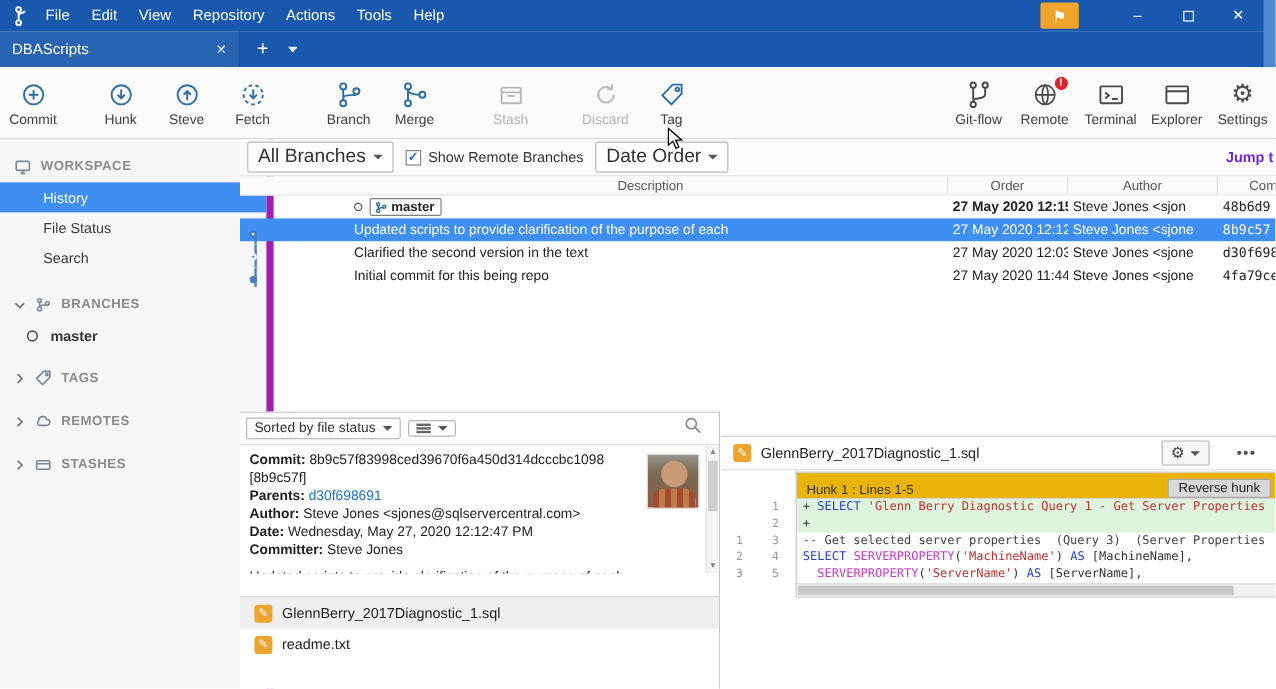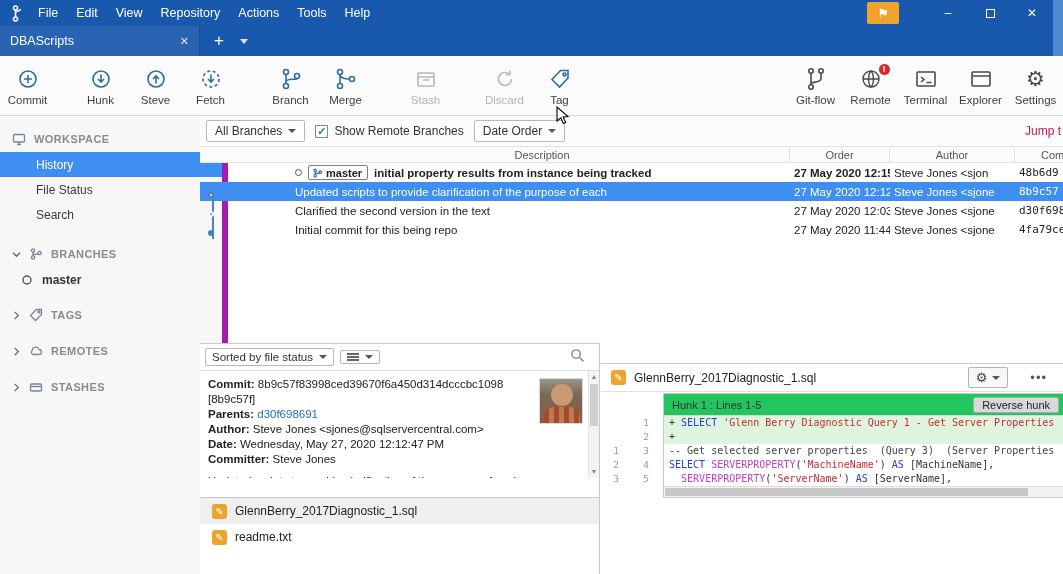--- a/index.html
+++ b/index.html
@@ -39,25 +39,25 @@
   
   .sidebar { position:absolute; top:116px; left:0; width:228px; bottom:0; background:#f7f7f7; border-right:6px solid #a21caf; padding-top:10px; }
   .side-header { height:26px; display:flex; align-items:center; padding-left:12px; gap:8px; color:#8b8b8b; font-weight:bold; font-size:11px; letter-spacing:.4px; }
   .side-item { height:25px; display:flex; align-items:center; padding-left:36px; font-size:12px; color:#3a3a3a; gap:8px; }
   .side-item.sel { background:#3f8ef2; color:#fff; }
   .side-item.branch-leaf { padding-left:20px; font-weight:bold; color:#333; }
   .mt14 { margin-top:14px; } .mt10 { margin-top:10px; }
 
   
   .filterbar { position:absolute; left:200px; top:116px; right:0; height:31px; background:#fcfcfc; border-bottom:1px solid #e2e2e2; display:flex; align-items:center; padding:0 6px; gap:10px; font-size:12px; color:#333; overflow:hidden; }
-  .dd { border:1px solid #b9b9b9; background:#fff; border-radius:2px; padding:3px 8px; display:flex; align-items:center; gap:6px; font-size:12px; color:#333; }
+  .dd { border:1px solid #b9b9b9; background:#fff; border-radius:2px; padding:3px 8px; display:flex; align-items:center; gap:6px; font-size:16px; color:#333; }
   .caret { width:0; height:0; border-left:4px solid transparent; border-right:4px solid transparent; border-top:4px solid #555; }
   .cbx { width:13px; height:13px; border:1px solid #888; background:#fff; display:flex; align-items:center; justify-content:center; color:#2f6fd0; font-size:11px; font-weight:bold; line-height:1; }
   .cbx-wrap { display:flex; align-items:center; gap:6px; }
-  .jump { margin-left:auto; color:#be185d; white-space:nowrap; margin-right:-4px; }
+  .jump { margin-left:auto; color:#6d28d9; white-space:nowrap; margin-right:-4px;font-weight:bold; }
 
   
   .h-header { position:absolute; left:200px; top:147px; right:0; height:16px; display:flex; font-size:11px; color:#555; background:#fbfbfb; border-bottom:1px solid #e4e4e4; overflow:hidden; }
   .h-col { flex:none; display:flex; align-items:center; justify-content:center; border-right:1px solid #e0e0e0; height:16px; }
   .c-graph{width:95px;margin-top:44px;} .c-desc{width:495px;} .c-date{width:100px;} .c-auth{width:125px;} .c-commit{width:90px; border-right:none;}
   .h-rows { position:absolute; left:200px; top:163px; right:0; overflow:hidden; }
   .h-row { display:flex; height:19px; font-size:11.5px; color:#222; align-items:center; }
   .h-row > div { flex:none; overflow:hidden; white-space:nowrap; height:19px; display:flex; align-items:center; }
   .h-row .c-desc { gap:6px; padding-right:6px; }
   .h-row .c-date, .h-row .c-auth, .h-row .c-commit { padding-left:4px; }
@@ -100,21 +100,21 @@
   .diff-header { height:28px; border-bottom:1px solid #e0e0e0; display:flex; align-items:center; gap:8px; padding:0 10px; }
   .diff-header .fname { font-size:12px; color:#222; }
   .gearbtn { margin-left:auto; border:1px solid #b5b5b5; background:#f7f7f7; border-radius:2px; height:21px; padding:0 7px; display:flex; align-items:center; gap:5px; font-size:13px; color:#444; }
   .dotsbtn { border:none; background:transparent; color:#555; font-size:13px; letter-spacing:1px; margin:0 6px 0 14px; }
   .diff-body { position:absolute; top:29px; left:0; right:0; bottom:0; display:flex; }
   .gutter { width:62px; flex:none; padding-top:23px; font-family:"DejaVu Sans Mono",monospace; font-size:9.5px; color:#999; }
   .g-row { height:14px; line-height:14px; display:flex; }
   .g-old, .g-new { display:inline-block; width:18px; text-align:right; }
   .g-new { margin-left:12px; }
   .hunk { flex:1; border:1px solid #c9c9c9; border-right:none; overflow:hidden; align-self:flex-start; width:100%; }
-  .hunk-header { height:22px; background:#22c55e; border-bottom:1px solid #d5d5d5; display:flex; align-items:center; font-size:11px; color:#333; padding:0 4px 0 8px; }
+  .hunk-header { height:22px; background:#eab308; border-bottom:1px solid #d5d5d5; display:flex; align-items:flex-end; font-size:11px; color:#333; padding:0 4px 0 8px; }
   .rev-btn { margin-left:auto; background:#d9d9d9; border:1px solid #a9a9a9; border-radius:2px; font-size:11px; color:#222; padding:1px 8px; }
   .code-row { height:14px; line-height:14px; font-family:"DejaVu Sans Mono",monospace; font-size:10px; white-space:pre; padding-left:5px; color:#333; overflow:hidden; }
   .code-row.added { background:#dff4df; }
   .kw { color:#2743d0; } .str { color:#c03030; } .fn { color:#c73bc7; } .cm { color:#444; } .pl { color:#333; }
   .hscroll { height:11px; background:#f2f2f2; border-top:1px solid #ddd; position:relative; }
   .hthumb { position:absolute; left:1px; top:1px; bottom:1px; width:91%; background:#c8c8c8; }
 
   
   .cursor { position:absolute; left:556px; top:106px; z-index:50; }
 </style>
@@ -405,21 +405,20 @@
         <span class="head-ind"></span>
         <span class="badge">
           <svg width="11" height="12" viewBox="0 0 14 14" fill="none" stroke="#2e6da4" stroke-width="1.5">
               <circle cx="4" cy="3.5" r="1.6"></circle>
               <circle cx="4" cy="10.5" r="1.6"></circle>
               <circle cx="10.5" cy="6" r="1.6"></circle>
               <path d="M4 5.1v3.8M4 9c0-2.8 6.5-1.6 6.5-1.6"></path>
             </svg>
           <span>master</span>
         </span>
-        <span>initial property results from instance being tracked</span>
       </div>
       <div class="c-date">
           <span>27 May 2020 12:15</span>
         </div>
       <div class="c-auth">
           <span>Steve Jones &lt;sjon</span>
         </div>
       <div class="c-commit">
           <span>48b6d9</span>
         </div>

